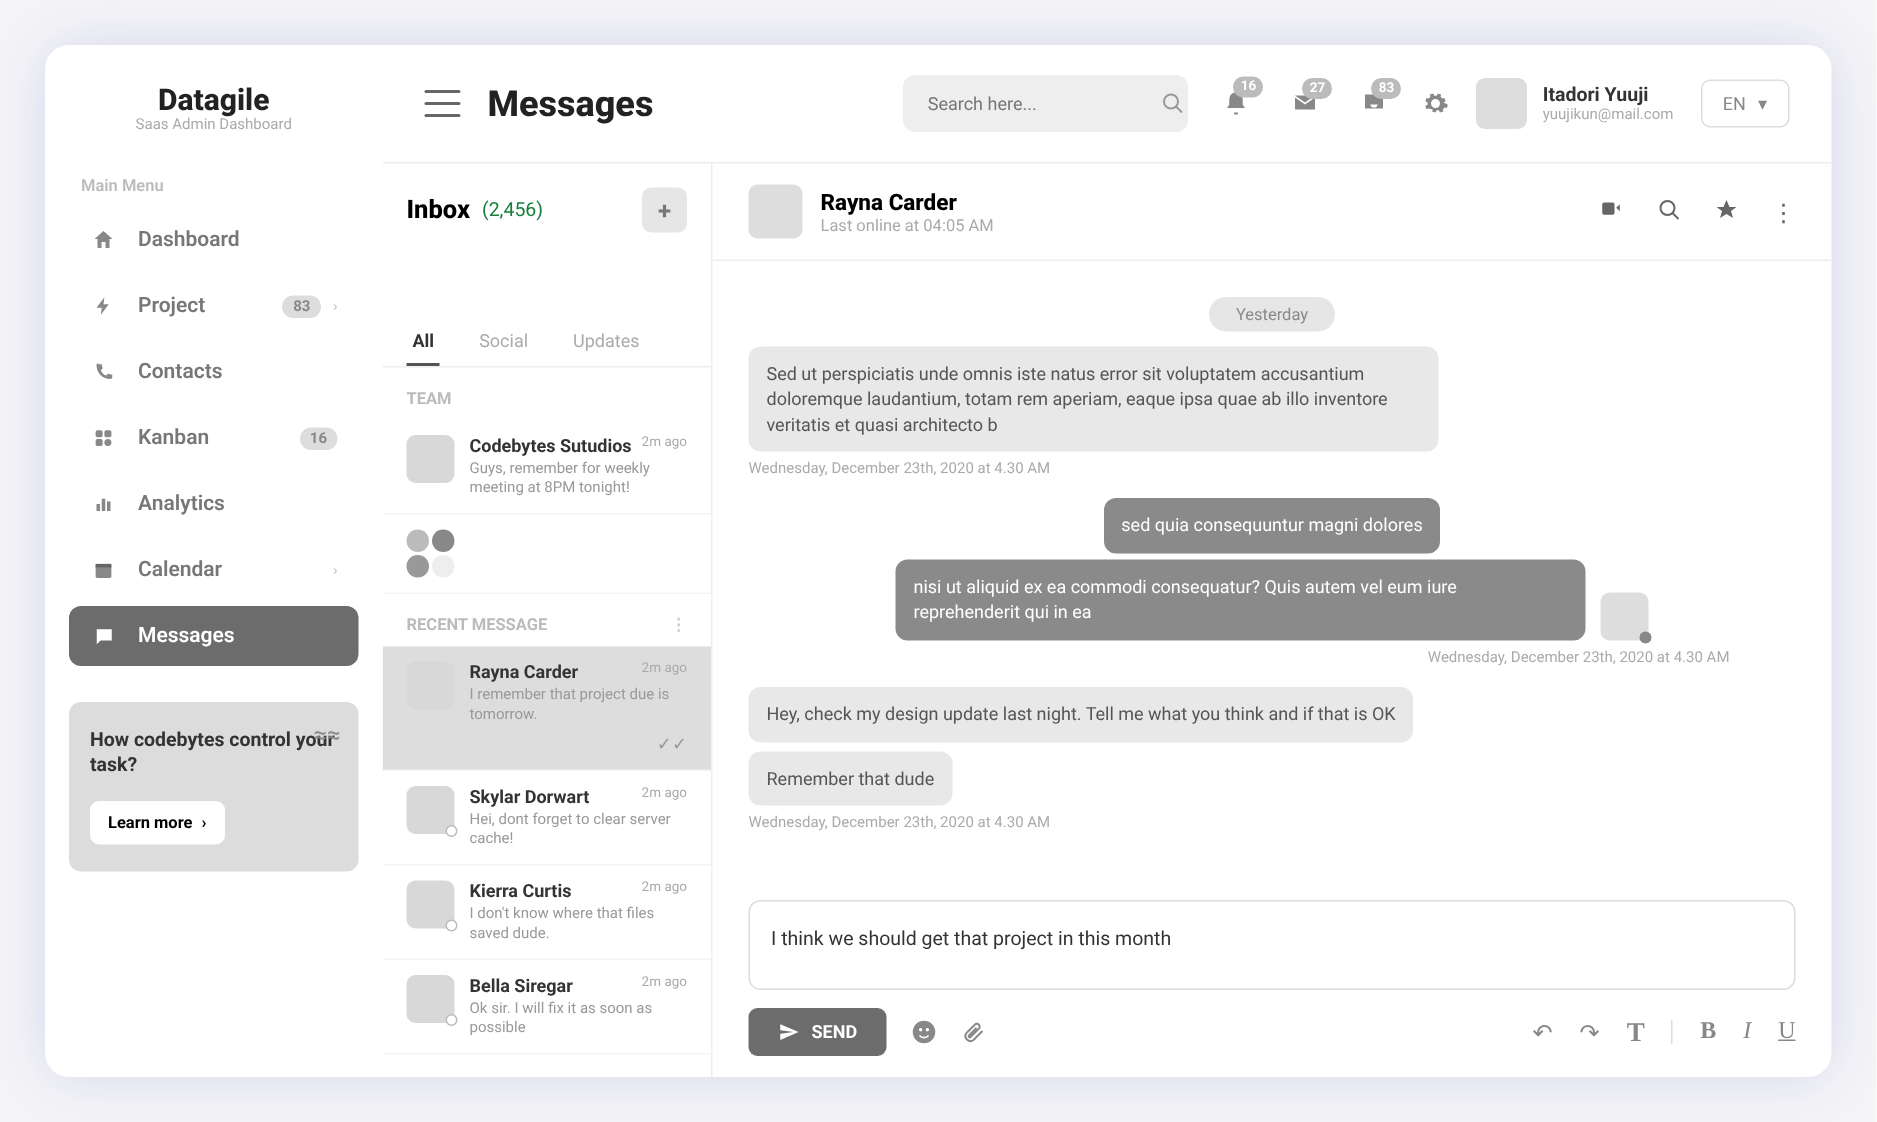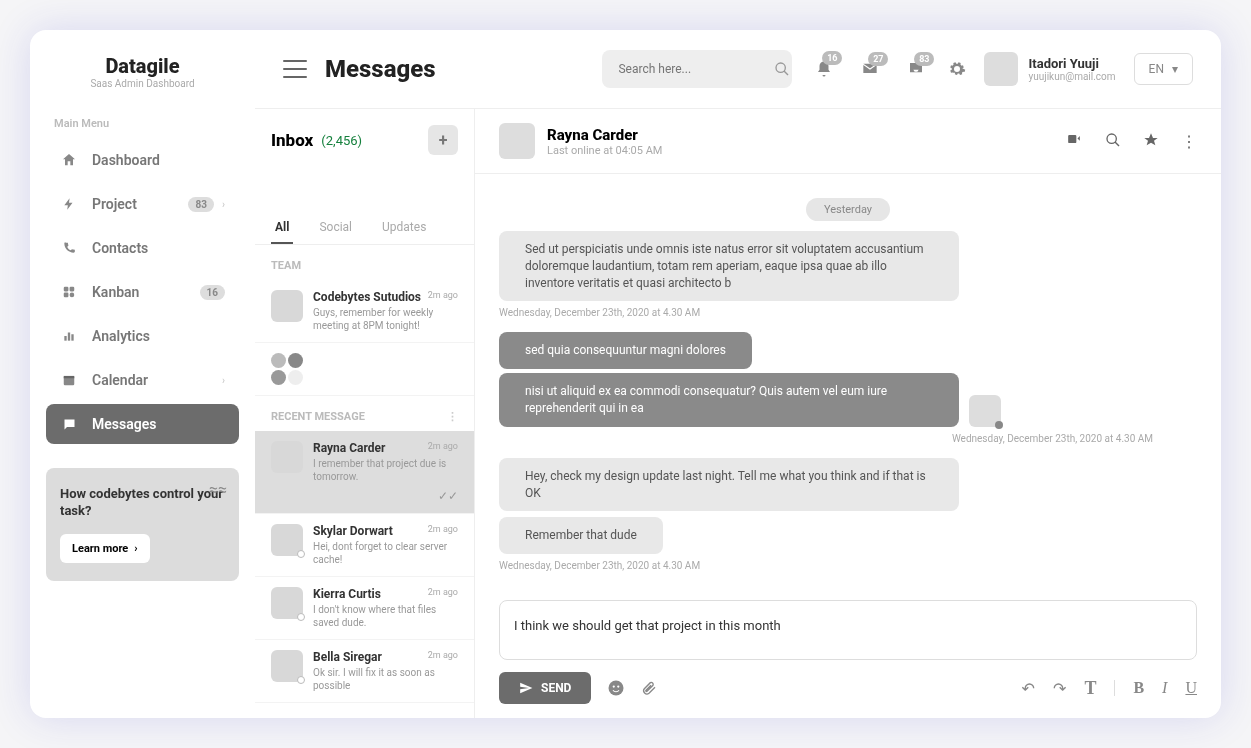--- a/index.html
+++ b/index.html
@@ -75,22 +75,22 @@
 .chat-hd { display:flex; align-items:center; padding:14px 24px; border-bottom:1px solid #eee; gap:12px; }
 .chat-av { width:36px; height:36px; background:#ddd; border-radius:6px; }
 .chat-n { font-size:15px; font-weight:800; }
 .chat-s { font-size:11px; color:#aaa; }
 .chat-ico { margin-left:auto; display:flex; gap:22px; color:#666; }
 .chat-ico span { cursor:pointer; }
 .chat-body { flex:1; padding:18px 24px; overflow-y:auto; }
 .divider { text-align:center; margin:6px 0 14px; }
 .divider span { background:#e6e6e6; color:#888; font-size:11px; padding:5px 18px; border-radius:12px; }
 .msg-row { display:flex; margin-bottom:4px; }
-.msg-row.right { justify-content:flex-start; }
-.bubble { max-width:460px; padding:10px 26px; border-radius:8px; font-size:12px; line-height:1.4; }
+.msg-row.right { justify-content:center; }
+.bubble { max-width:460px; padding:10px 12px; border-radius:8px; font-size:12px; line-height:1.4; }
 .bubble.in { background:#e8e8e8; color:#555; }
 .bubble.out { background:#8a8a8a; color:#fff; }
 .ts { font-size:10px; color:#aaa; margin:6px 0 14px; }
 .ts.right { text-align:right; }
 .msg-av { width:32px; height:32px; background:#ddd; border-radius:6px; margin-left:10px; position:relative; align-self:flex-end; }
 .msg-av .dot { width:8px; height:8px; background:#888; border-radius:50%; position:absolute; bottom:-2px; right:-2px; }
 
 
 .composer { padding:14px 24px; }
 .comp-in { border:1px solid #ddd; border-radius:8px; padding:14px; min-height:60px; }

